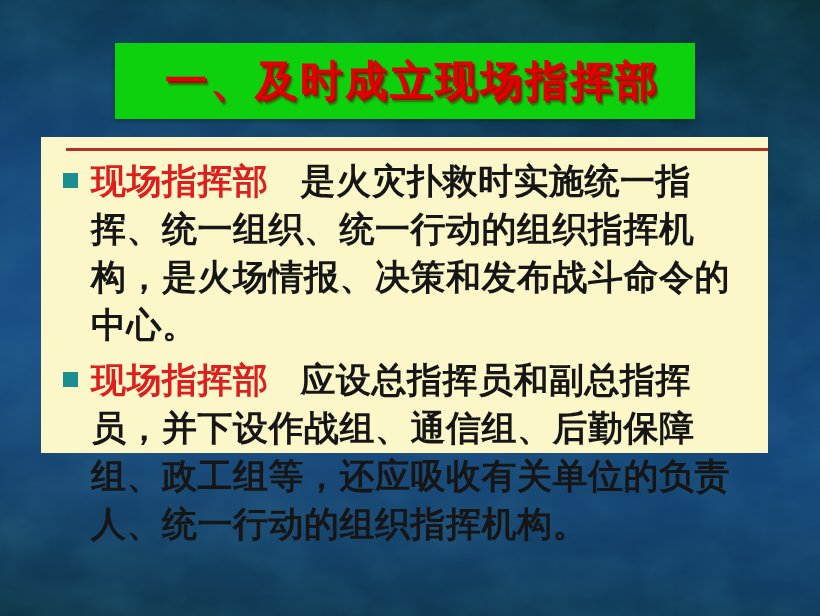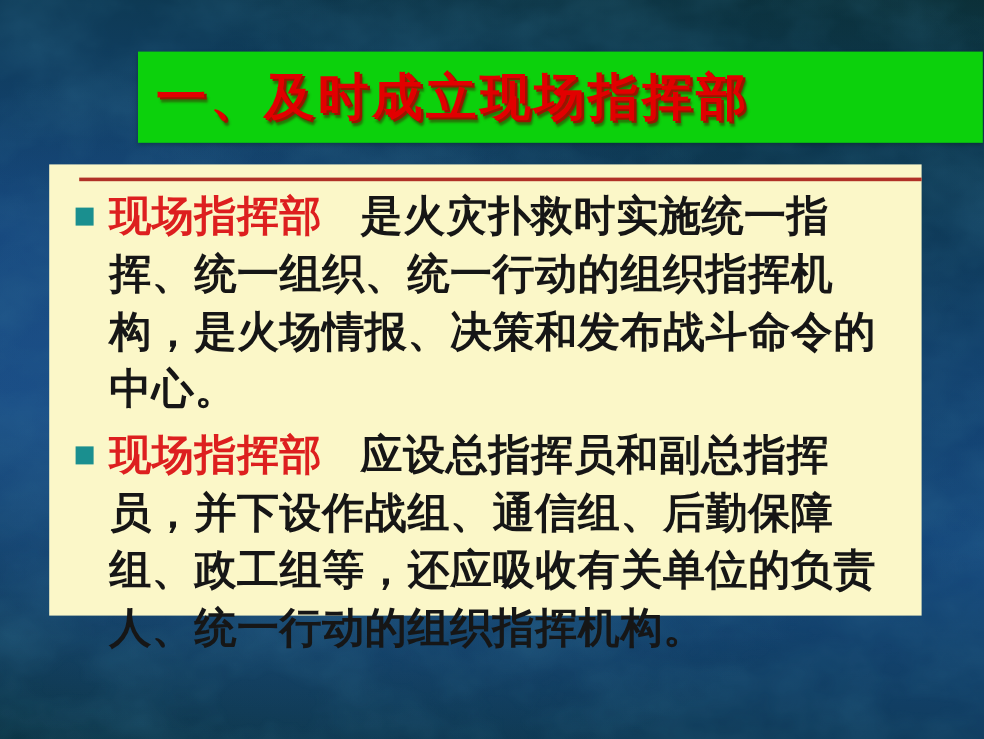--- a/index.html
+++ b/index.html
@@ -28,44 +28,45 @@
     left: 0; top: 0;
     width: 820px; height: 616px;
     opacity: 0.55;
     pointer-events: none;
   }
 
   .title-banner {
     position: absolute;
     left: 115px;
     top: 43px;
-    width: 704px;
+    width: 580px;
     height: 76px;
     background: #0cd10c;
     box-shadow: 0 2px 4px rgba(0, 20, 0, 0.35);
     display: flex;
     align-items: center;
+    justify-content: center;
     padding-left: 15px;
   }
 
   .title-text {
     color: #e20000;
     font-size: 42px;
     font-weight: bold;
     letter-spacing: 3px;
     white-space: nowrap;
     text-shadow: 2px 2px 0 #9a1500, 3px 4px 2px rgba(70, 0, 0, 0.45);
   }
 
   .content-box {
     position: absolute;
     left: 41px;
     top: 137px;
     width: 727px;
-    height: 376px;
+    height: 316px;
     background: #fbf7c8;
     padding: 20px 36px 0 19px;
   }
 
   .accent-line {
     position: absolute;
     left: 25px;
     right: 0;
     top: 11px;
     height: 3px;

